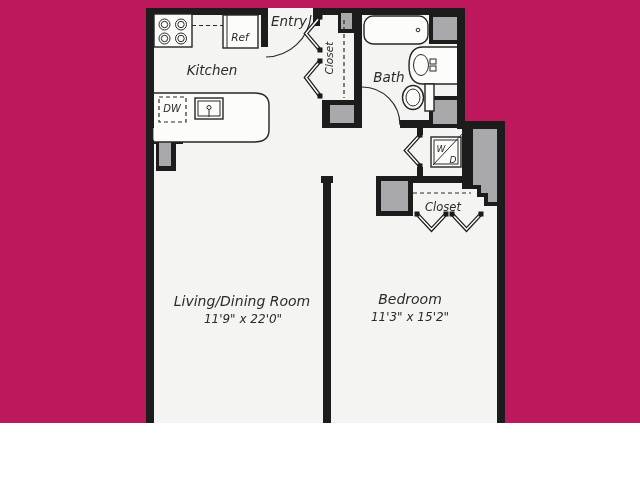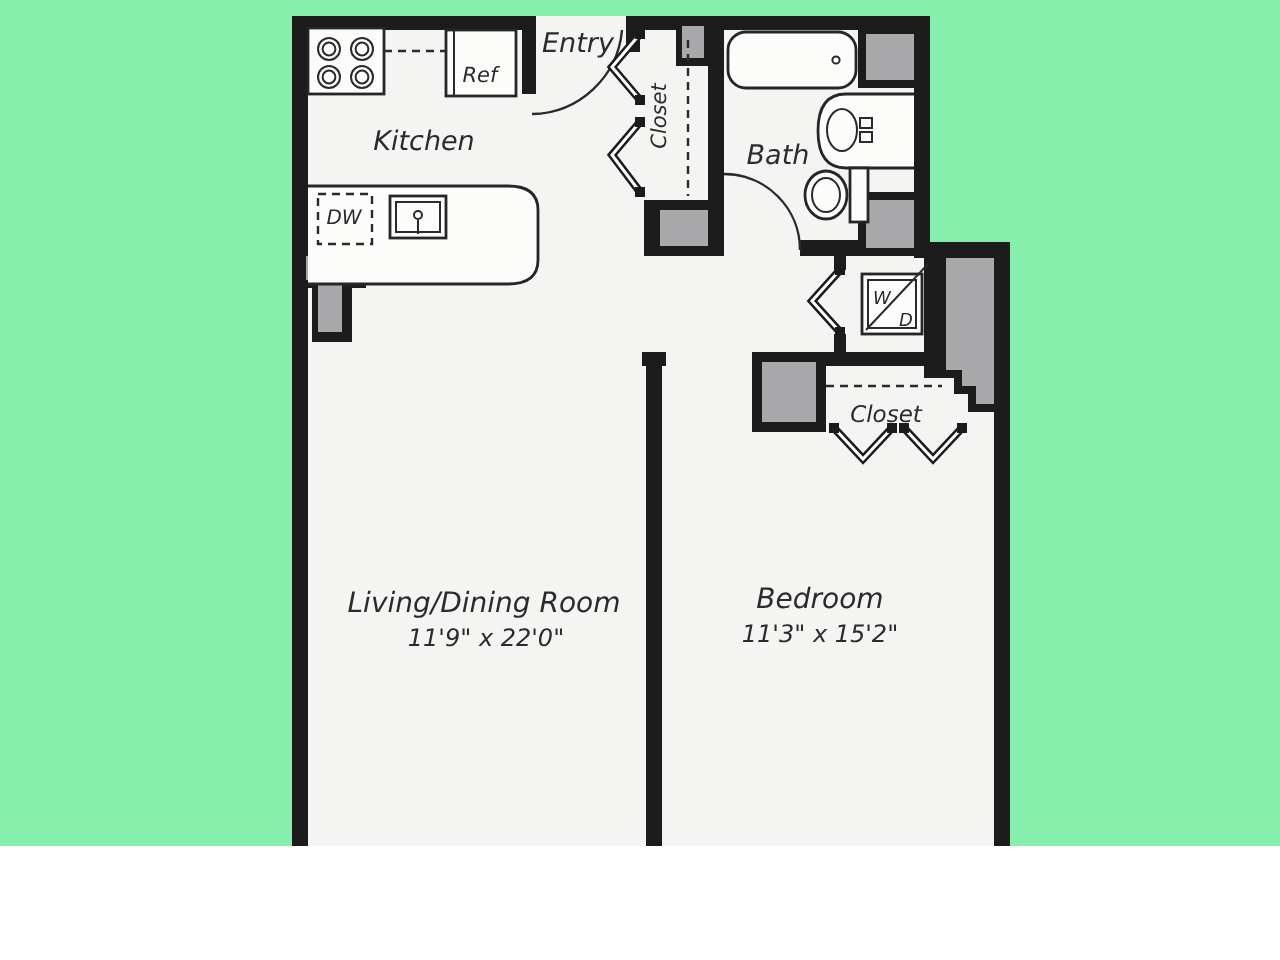--- a/index.html
+++ b/index.html
@@ -1,16 +1,16 @@
 <!DOCTYPE html>
 <html><head>
 <meta charset="utf-8">
 <style>
   html,body{margin:0;padding:0;background:#ffffff;}
-  #stage{position:relative;width:640px;height:423px;background:#86efac;overflow:hidden;}
+  #stage{position:relative;width:640px;height:423px;background:#be185d;overflow:hidden;}
   svg{display:block;}
   .fx{fill:#fcfcfb;stroke:#262626;stroke-width:1.4;}
   .fxt{fill:none;stroke:#2a2a2a;stroke-width:1;}
   .dash{fill:none;stroke:#2a2a2a;stroke-width:1.2;stroke-dasharray:4 3;}
   .arc{fill:none;stroke:#2a2a2a;stroke-width:1.2;}
   .db{fill:none;stroke:#1b1b1b;stroke-width:4;}
   .dw2{fill:none;stroke:#ffffff;stroke-width:1.5;}
   .sq{fill:#1b1b1b;}
   .pane{fill:#fbfbfa;stroke:#2a2a2a;stroke-width:0.7;}
   .sill{fill:#f8f8f7;stroke:#3a3a3a;stroke-width:0.9;}

